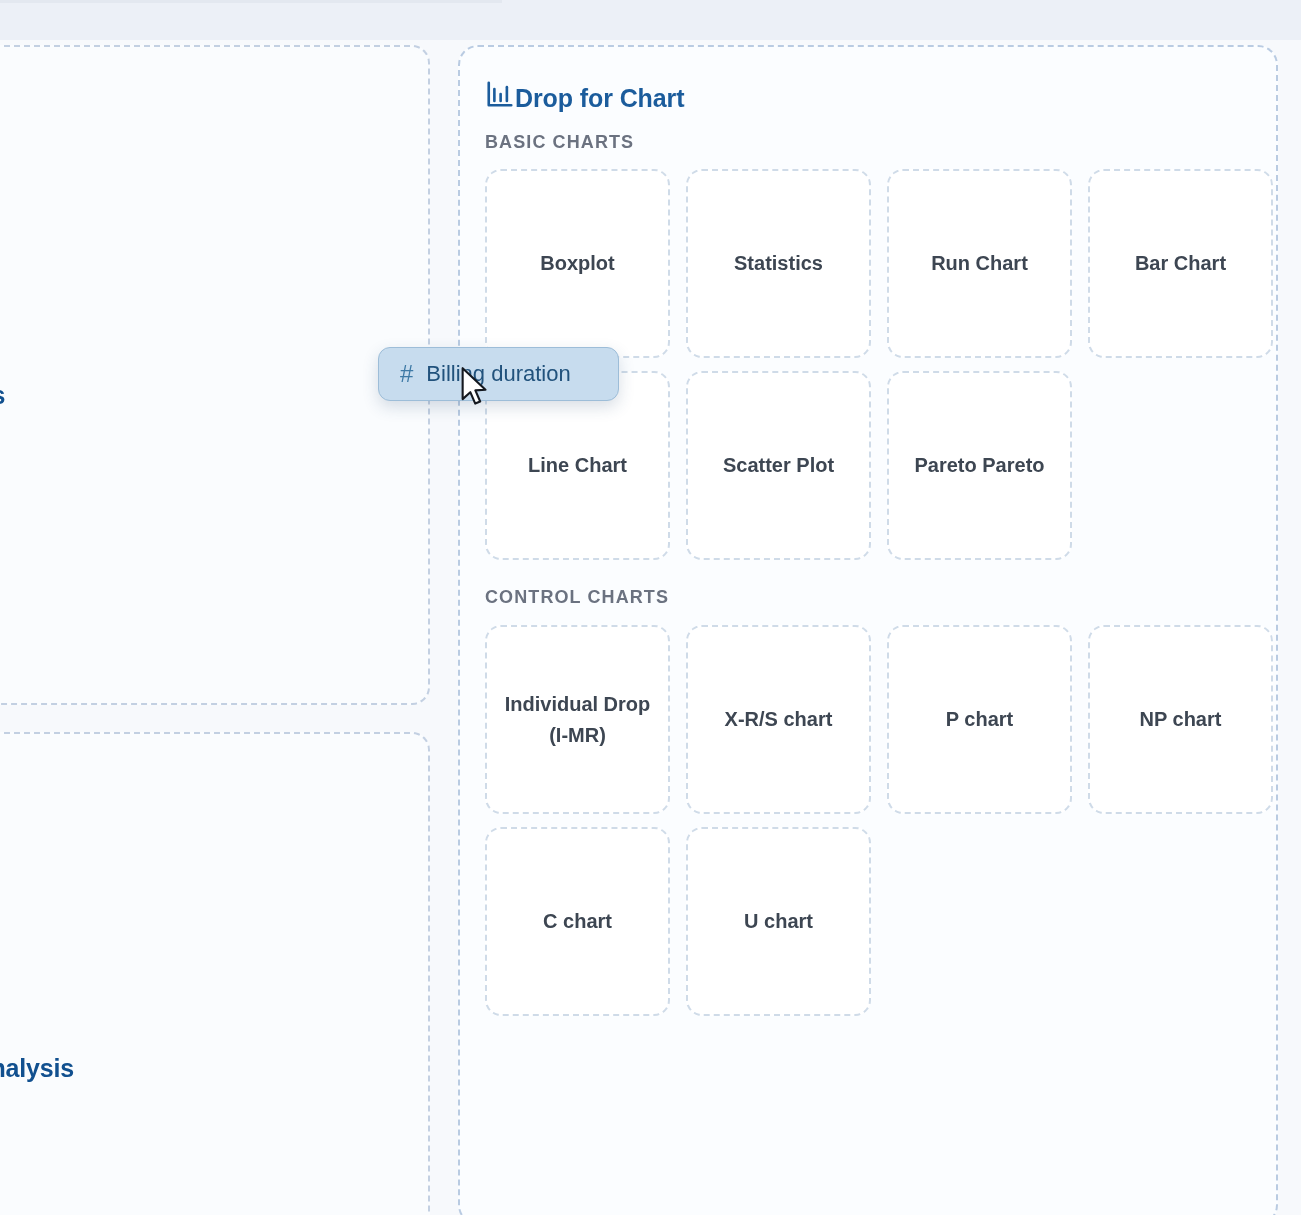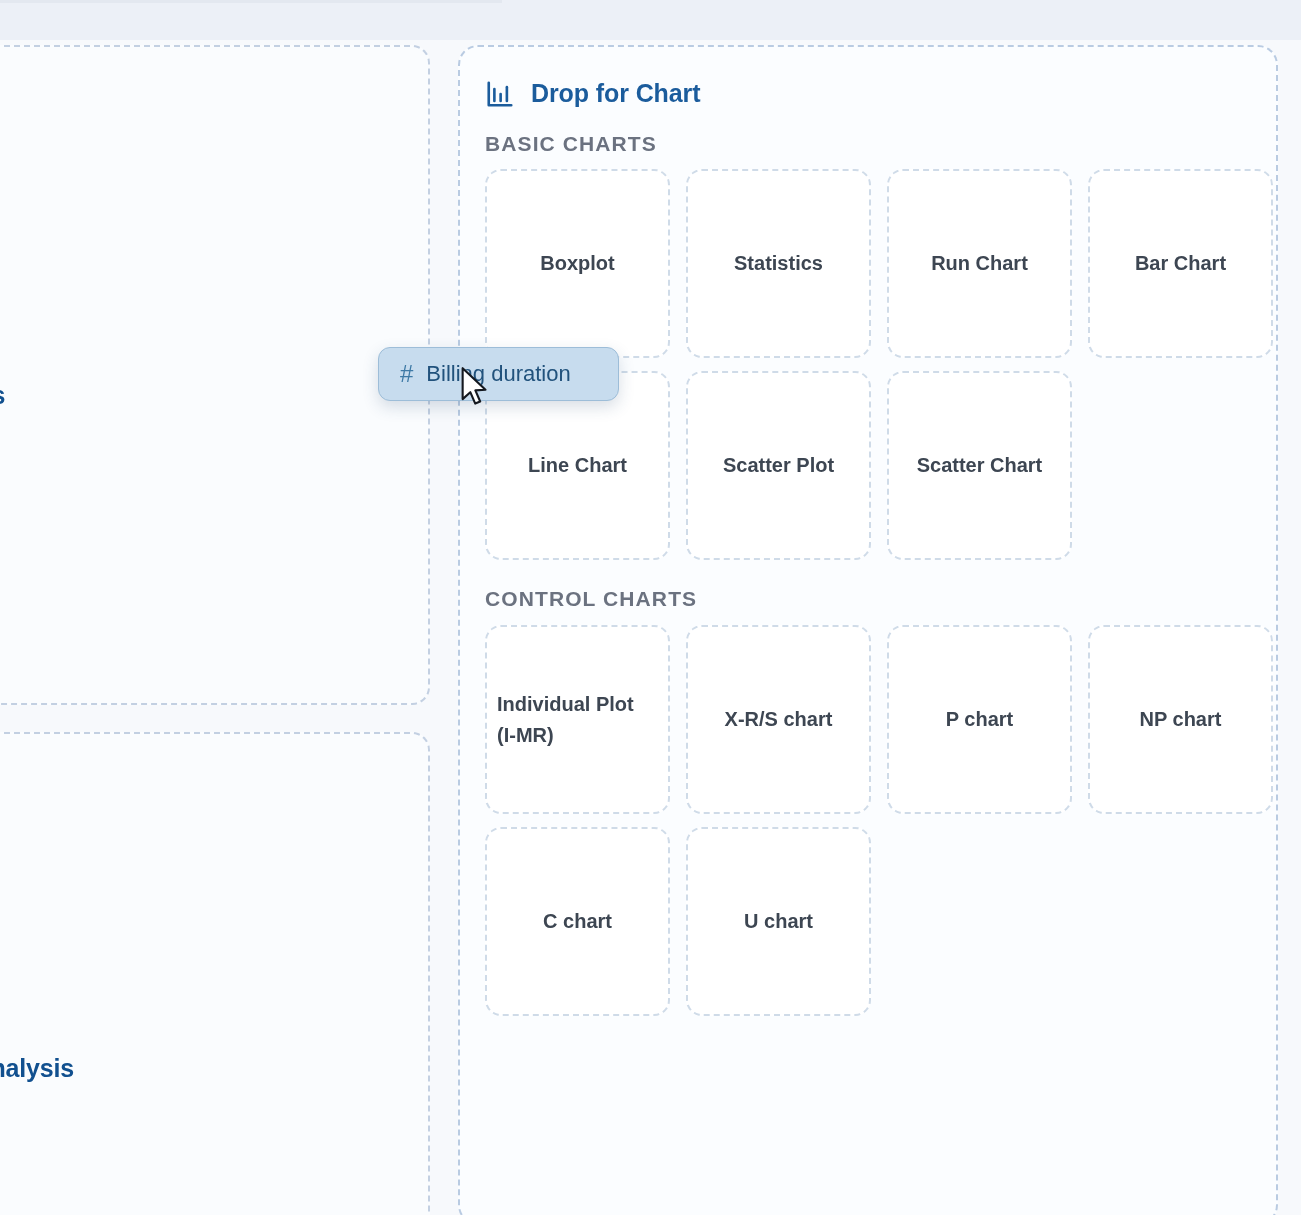--- a/index.html
+++ b/index.html
@@ -71,35 +71,34 @@
     border: 2px dashed #b9cbe2;
     border-radius: 20px;
     background: #fbfdff;
   }
 
   #panel-header {
     position: absolute;
     left: 25px;
     top: 32px;
     display: flex;
-    align-items: flex-start;
-    gap: 16px;
+    align-items: flex-end;
   }
 
   #panel-title {
     font-size: 25px;
     font-weight: bold;
     color: #1b5c9c;
     letter-spacing: -0.1px;
   }
 
   .section-label {
     position: absolute;
     left: 25px;
-    font-size: 21px;
+    font-size: 18px;
     font-weight: bold;
     letter-spacing: 1.1px;
     color: #6b7280;
   }
   #label-basic   { top: 85px; }
   #label-control { top: 540px; }
 
   .tile-grid {
     position: absolute;
     left: 25px;
@@ -113,21 +112,21 @@
   #grid-control { top: 578px; }
 
   .tile {
     height: 189px;
     border: 2px dashed #cfdbe8;
     border-radius: 16px;
     background: #ffffff;
     display: flex;
     align-items: center;
     justify-content: center;
-    text-align: left;
+    text-align: center;
     padding: 6px 10px;
     font-size: 20px;
     font-weight: bold;
     color: #3d4652;
     line-height: 1.55;
     cursor: pointer;
   }
 
   
   #drag-chip {
@@ -205,27 +204,27 @@
 
   <div class="section-label" id="label-basic">BASIC CHARTS</div>
 
   <div class="tile-grid" id="grid-basic">
     <div class="tile">Boxplot</div>
     <div class="tile">Statistics</div>
     <div class="tile">Run Chart</div>
     <div class="tile">Bar Chart</div>
     <div class="tile">Line Chart</div>
     <div class="tile">Scatter Plot</div>
-    <div class="tile">Scatter Chart</div>
+    <div class="tile">Pareto Pareto</div>
   </div>
 
   <div class="section-label" id="label-control">CONTROL CHARTS</div>
 
   <div class="tile-grid" id="grid-control">
-    <div class="tile">Individual Plot (I-MR)</div>
+    <div class="tile">Individual Drop (I-MR)</div>
     <div class="tile">X-R/S chart</div>
     <div class="tile">P chart</div>
     <div class="tile">NP chart</div>
     <div class="tile">C chart</div>
     <div class="tile">U chart</div>
   </div>
 
 </div>
 
 <div id="drag-chip">

